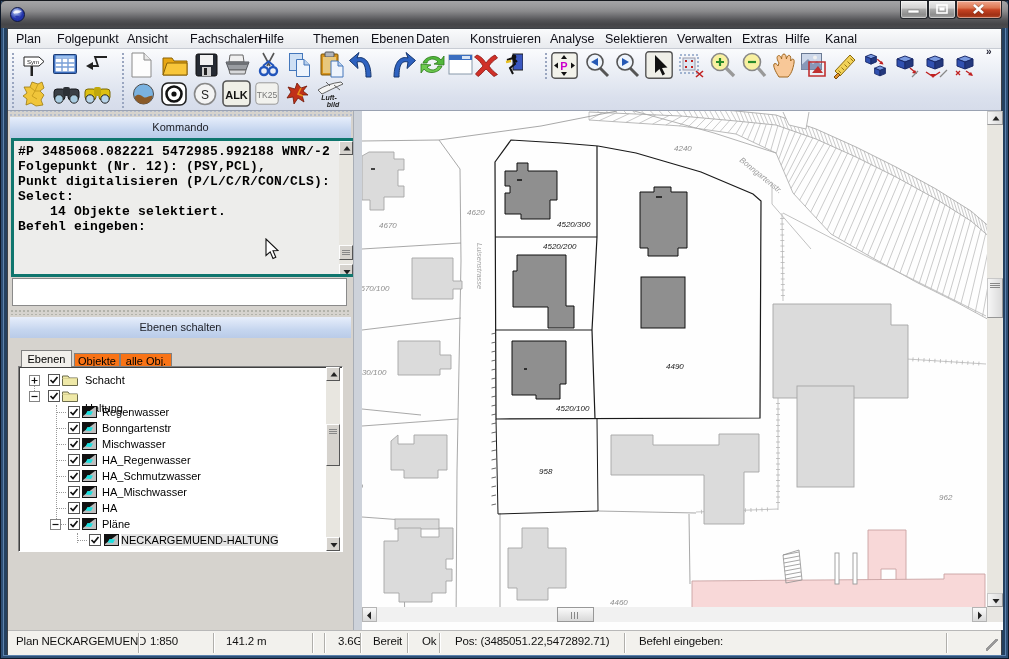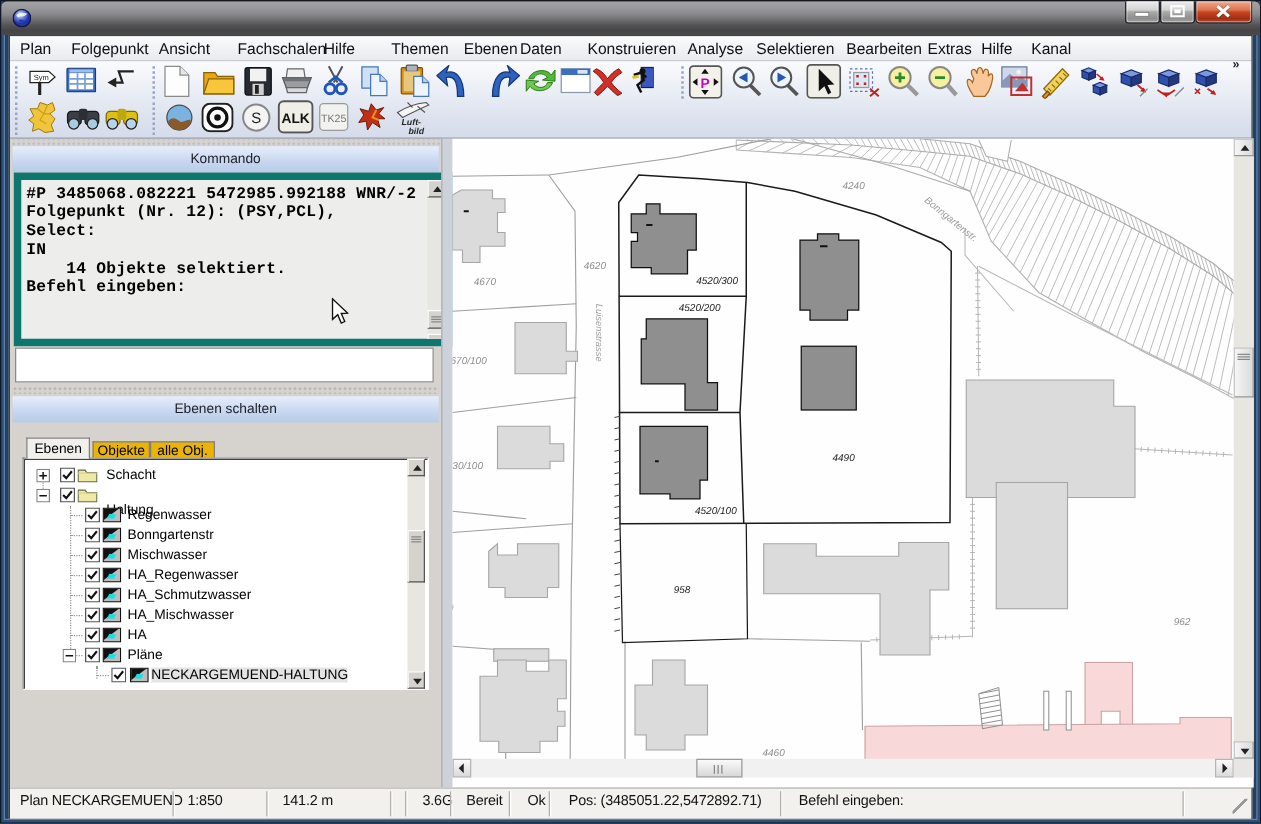--- a/index.html
+++ b/index.html
@@ -13,26 +13,26 @@
 #client{position:absolute;left:7px;top:28px;width:995px;height:627px;background:#d6d3ce;border:1px solid #3e4248}
 #menubar{position:absolute;left:0;top:0;width:993px;height:20px;background:linear-gradient(#fafbfc,#e8eaee);border-bottom:1px solid #c8ccd4}
 #menubar span{position:absolute;top:0;line-height:20px;font-size:12.5px;color:#0e0e16}
 #toolbar{position:absolute;left:0;top:20px;width:993px;height:62px;background:linear-gradient(#fafbfd 0%,#e8ecf4 45%,#dae0ed 80%,#d6dcea 100%);border-bottom:1px solid #9aa2b2}
 .ic{position:absolute}
 .press{filter:none}
 .grip{position:absolute;width:3px;border-left:2px dotted #9aa6c0}
 #dotstrip{position:absolute;left:0;top:82px;width:354px;height:6px;background-image:radial-gradient(#b4bccc 35%,transparent 40%);background-size:4px 4px;background-position:1px 2px}
 #lpanel{position:absolute;left:0;top:88px;width:345px;height:513px;background:#d6d3ce;font-size:11px}
 .hdr{position:absolute;left:2px;width:341px;height:21px;background:linear-gradient(#e7eefb,#c6d6ef 60%,#b9cbe8);text-align:center;line-height:21px;font-size:11px;color:#20222a}
-#console{position:absolute;left:3px;top:21px;width:355px;height:139px;background:#ededeb;border:6px solid #0f766e;overflow:hidden}
+#console{position:absolute;left:3px;top:21px;width:355px;height:139px;background:#ededeb;border:3px solid #0f766e;overflow:hidden}
 #console .txt{position:absolute;left:4px;top:3px;font-family:"Liberation Mono",monospace;font-size:13px;font-weight:bold;line-height:15px;letter-spacing:0.2px;color:#000;white-space:pre}
 #cinput{position:absolute;left:4px;top:161px;width:335px;height:28px;background:#fff;border:1px solid #8a8a8a}
 #dots2{position:absolute;left:2px;top:192px;width:341px;height:6px;background-image:radial-gradient(#b2b2aa 35%,transparent 40%);background-size:4px 4px}
 #tabbox{position:absolute;left:10px;top:249px;width:325px;height:186px;background:#fff;border:1px solid;border-color:#808080 #fff #fff #808080;box-shadow:inset 1px 1px 0 #404040}
-.tab{position:absolute;font-size:11px;text-align:center;border:1px solid #808080;border-bottom:none;background:#eab308;line-height:15px}
+.tab{position:absolute;font-size:11px;text-align:center;border:1px solid #808080;border-bottom:none;background:#f97316;line-height:15px}
 .trow{position:absolute;font-size:11px;line-height:16px;color:#000;white-space:nowrap}
 .dots{position:absolute}
 .dots.v{border-left:1px dotted #999}
 .dots.h{border-top:1px dotted #999}
 .csb{position:absolute;width:14px;background:#e8e6e0}
 .sbtn{position:absolute;left:0;width:14px;height:14px;background:#d6d3ce;border:1px solid;border-color:#fdfdfd #555 #555 #fdfdfd}
 .sth{position:absolute;left:0;width:14px;background:#d6d3ce;border:1px solid;border-color:#fdfdfd #555 #555 #fdfdfd}
 .msb{width:16px !important}.msb .sbtn,.msb .sth{width:16px;background:linear-gradient(90deg,#f6f6f6,#dadada);border-color:#c8c8c8 #979797 #979797 #c8c8c8}.msb .sbtn svg{margin-left:1px}
 .sth i{display:block;margin:4px 2px 0;height:1px;border-top:1px solid #888;box-shadow:0 2px 0 #888,0 4px 0 #888}
 #splitter{position:absolute;left:345px;top:82px;width:9px;height:519px;background:#cdd2da;border-left:1px solid #a8adb5}
@@ -79,37 +79,37 @@
         <span style="left:49px">Folgepunkt</span>
         <span style="left:119px">Ansicht</span>
         <span style="left:182px">Fachschalen</span>
         <span style="left:251px">Hilfe</span>
         <span style="left:305px">Themen</span>
         <span style="left:363px">Ebenen</span>
         <span style="left:408px">Daten</span>
         <span style="left:462px">Konstruieren</span>
         <span style="left:542px">Analyse</span>
         <span style="left:597px">Selektieren</span>
-        <span style="left:669px">Bearbeiten</span>
+        <span style="left:669px">Verwalten</span>
         <span style="left:734px">Extras</span>
         <span style="left:777px">Hilfe</span>
         <span style="left:817px">Kanal</span>
       </div>
   <div id="toolbar">
     <div class="grip" style="left:4px;top:4px;height:26px"></div>
     <div class="grip" style="left:4px;top:33px;height:26px"></div>
     <div class="grip" style="left:114px;top:4px;height:26px"></div>
     <div class="grip" style="left:114px;top:33px;height:26px"></div>
     <div class="grip" style="left:537px;top:4px;height:26px"></div>
   </div>
   <div id="dotstrip"></div>
   <div id="lpanel">
     <div class="hdr" style="top:0px">Kommando</div>
     <div id="console">
-          <div class="txt"><div>#P 3485068.082221 5472985.992188 WNR/-2</div><div>Folgepunkt (Nr. 12): (PSY,PCL),</div><div>Select:</div><div>IN</div><div>    14 Objekte selektiert.</div><div>Befehl eingeben:</div></div>
+          <div class="txt"><div>#P 3485068.082221 5472985.992188 WNR/-2</div><div>Folgepunkt (Nr. 12): (PSY,PCL),</div><div>Punkt digitalisieren (P/L/C/R/CON/CLS):</div><div>Select:</div><div>    14 Objekte selektiert.</div><div>Befehl eingeben:</div></div>
       <div class="csb" style="left:325px;top:0px;height:137px">
             <div class="sbtn" style="top:0"><svg width="14" height="14">
                 <path d="M7,4 L3.5,8.5 L10.5,8.5 Z" fill="#222"></path>
               </svg></div>
             <div class="sbtn" style="bottom:0"><svg width="14" height="14">
                 <path d="M7,9.5 L3.5,5 L10.5,5 Z" fill="#222"></path>
               </svg></div>
             <div class="sth" style="top:104px;height:15px">
               <i></i>
             </div>

